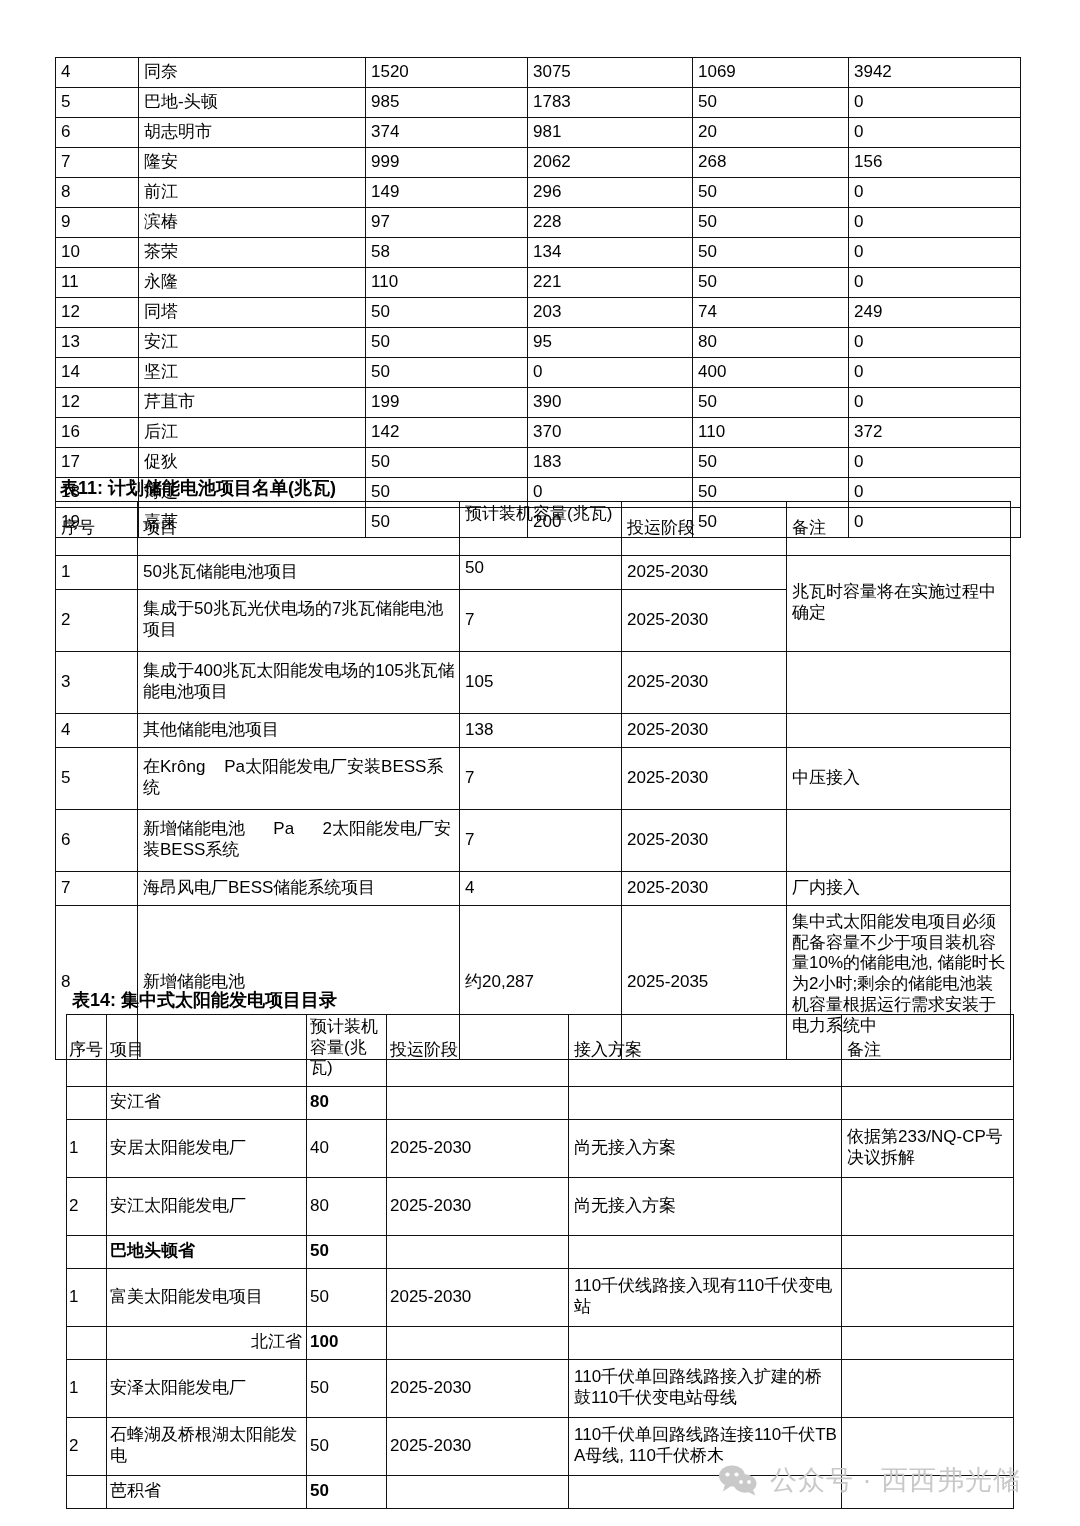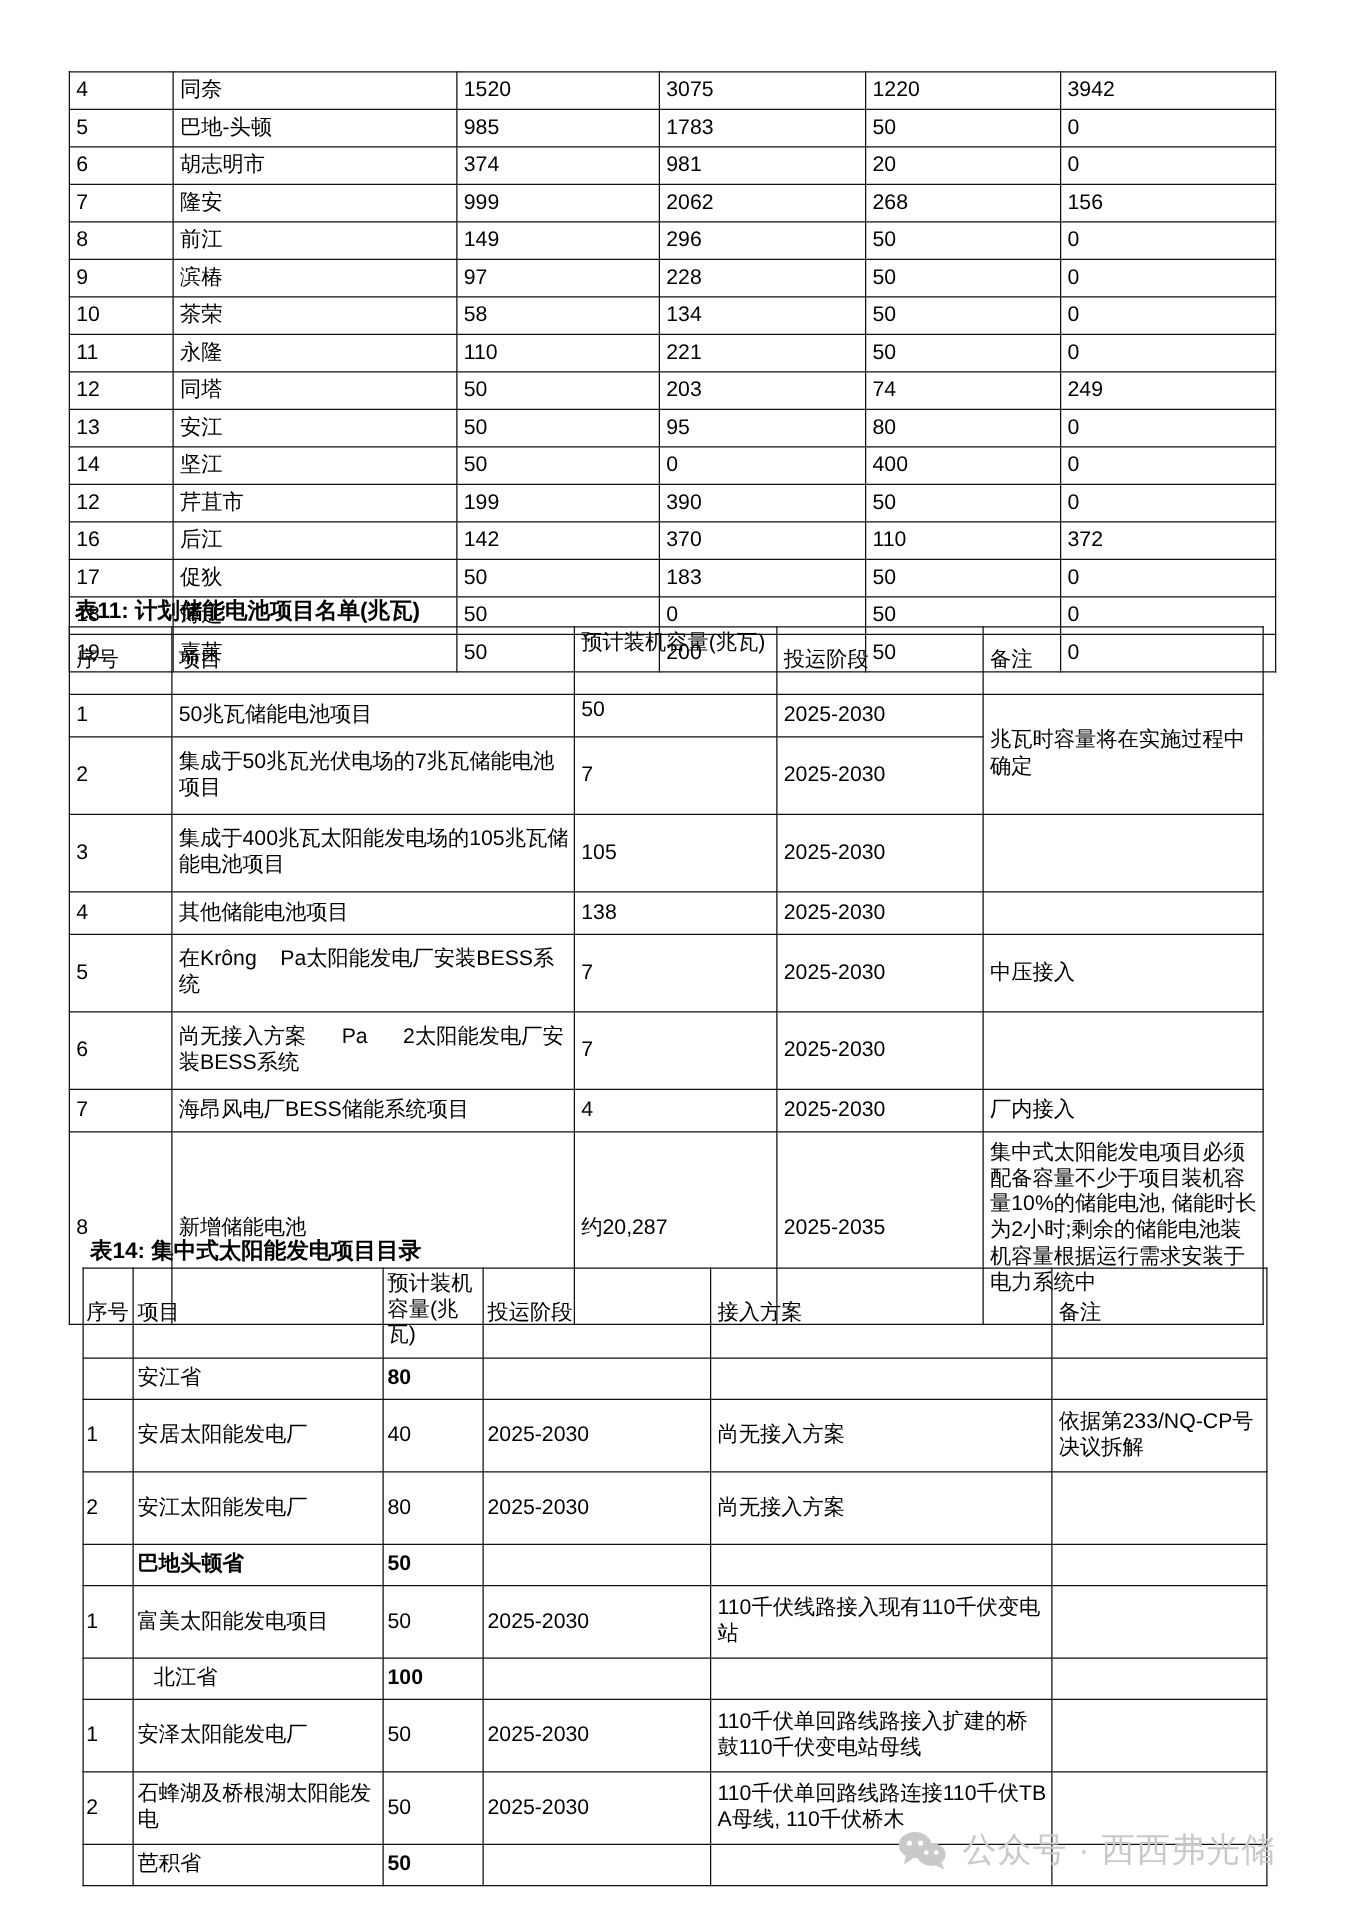--- a/index.html
+++ b/index.html
@@ -116,21 +116,21 @@
       <col style="width:165px">
       <col style="width:156px">
       <col style="width:172px">
     </colgroup>
     <tbody id="provinces-body">
         <tr>
           <td>4</td>
           <td>同奈</td>
           <td>1520</td>
           <td>3075</td>
-          <td>1220</td>
+          <td>1069</td>
           <td>3942</td>
         </tr>
         <tr>
           <td>5</td>
           <td>巴地-头顿</td>
           <td>985</td>
           <td>1783</td>
           <td>50</td>
           <td>0</td>
         </tr>
@@ -300,21 +300,21 @@
       </tr>
       <tr>
         <td class="vmid" style="height:56px">5</td>
         <td class="vmid" style="white-space:pre-wrap">在Krông    Pa太阳能发电厂安装BESS系统</td>
         <td class="vmid">7</td>
         <td class="vmid">2025-2030</td>
         <td class="vmid">中压接入</td>
       </tr>
       <tr>
         <td class="vmid" style="height:56px">6</td>
-        <td class="vmid" style="white-space:pre-wrap">尚无接入方案      Pa      2太阳能发电厂安装BESS系统</td>
+        <td class="vmid" style="white-space:pre-wrap">新增储能电池      Pa      2太阳能发电厂安装BESS系统</td>
         <td class="vmid">7</td>
         <td class="vmid">2025-2030</td>
         <td class="vmid"></td>
       </tr>
       <tr>
         <td class="vmid" style="height:28px">7</td>
         <td class="vmid">海昂风电厂BESS储能系统项目</td>
         <td class="vmid">4</td>
         <td class="vmid">2025-2030</td>
         <td class="vmid">厂内接入</td>
@@ -388,21 +388,21 @@
         <tr>
           <td class="vmid" style="padding-left: 2px; height: 52px;">1</td>
           <td class="vmid" style="padding-left: 3px;">富美太阳能发电项目</td>
           <td class="vmid" style="padding-left: 3px;">50</td>
           <td class="vmid" style="padding-left: 3px;">2025-2030</td>
           <td class="vmid" style="padding-left: 5px;">110千伏线路接入现有110千伏变电站</td>
           <td class="vmid" style="padding-left: 5px;"></td>
         </tr>
         <tr>
           <td class="vmid" style="padding-left: 2px; height: 27px;"></td>
-          <td class="vmid" style="padding-left: 16px;">北江省</td>
+          <td class="vmid" style="padding-left: 3px; text-align: right;">北江省</td>
           <td class="vmid bold" style="padding-left: 3px;">100</td>
           <td class="vmid" style="padding-left: 3px;"></td>
           <td class="vmid" style="padding-left: 5px;"></td>
           <td class="vmid" style="padding-left: 5px;"></td>
         </tr>
         <tr>
           <td class="vmid" style="padding-left: 2px; height: 52px;">1</td>
           <td class="vmid" style="padding-left: 3px;">安泽太阳能发电厂</td>
           <td class="vmid" style="padding-left: 3px;">50</td>
           <td class="vmid" style="padding-left: 3px;">2025-2030</td>

